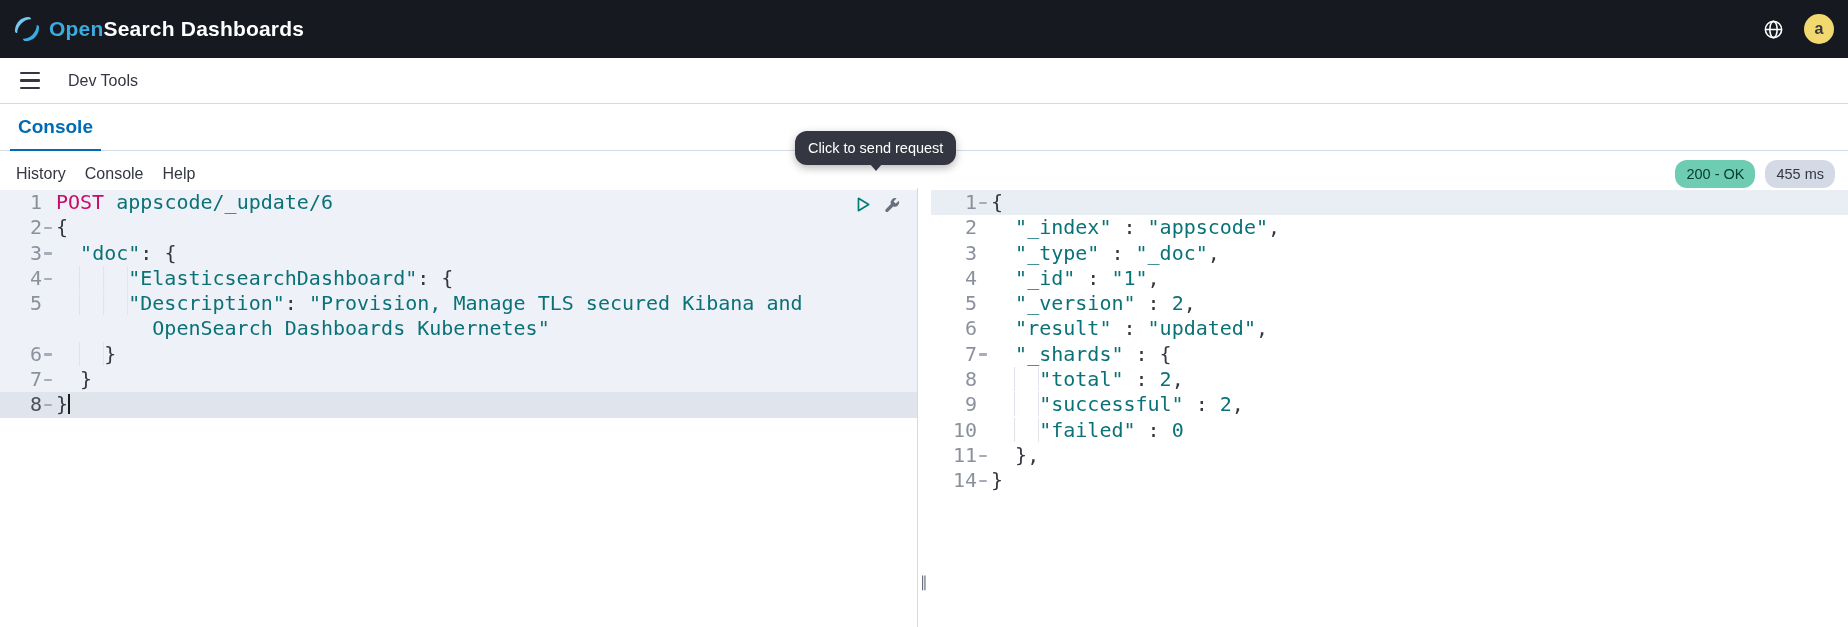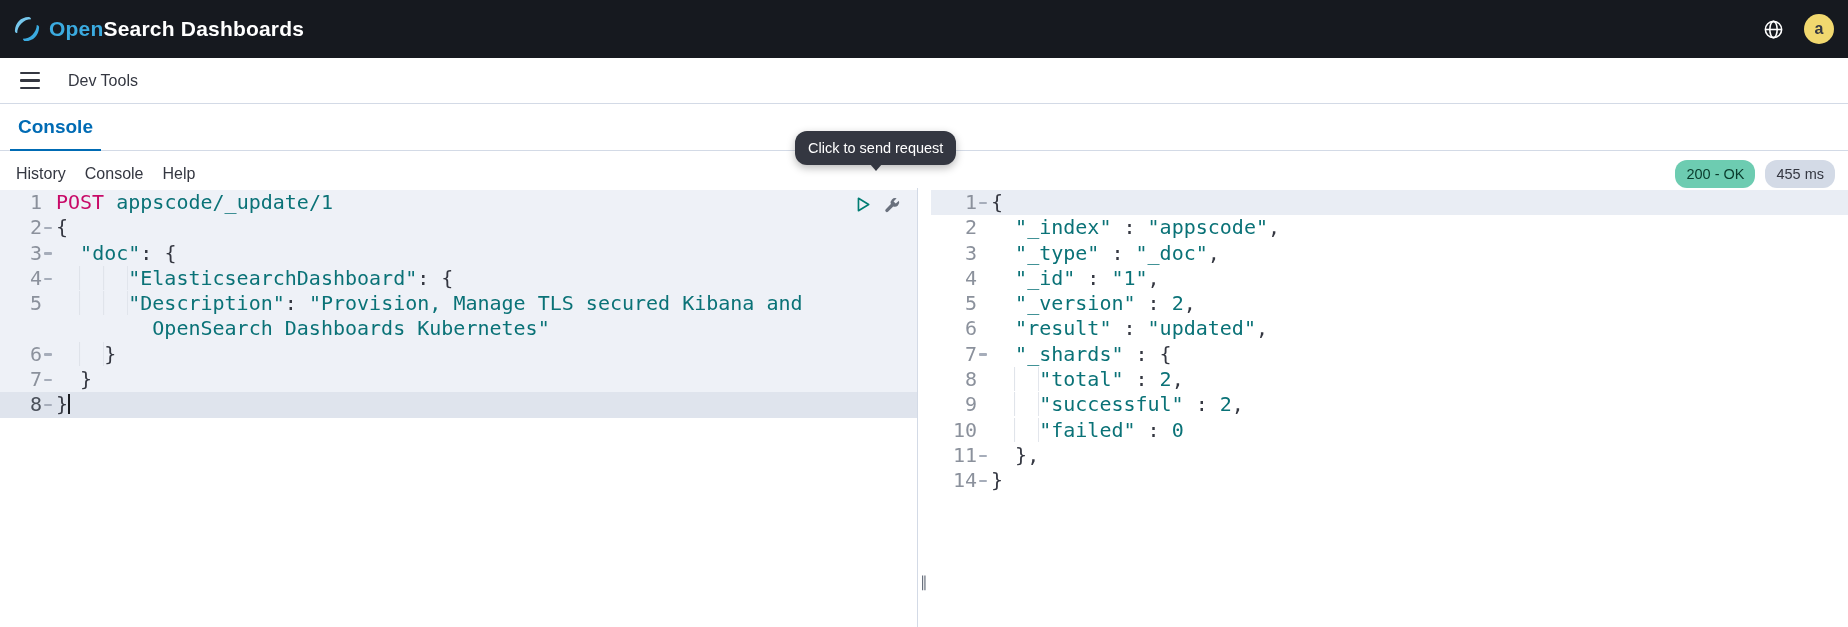--- a/index.html
+++ b/index.html
@@ -162,21 +162,21 @@
           <path d="M4.6 2.8v10.4L13.2 8z" fill="none" stroke="#017d73" stroke-width="1.4" stroke-linejoin="round"></path>
         </svg>
       </button>
       <button class="icon-btn">
         <svg width="18" height="18" viewBox="0 0 16 16">
           <path fill="#69707d" d="M14.2 4.2a4 4 0 0 1-5.1 5.1l-4.7 4.7a1.5 1.5 0 0 1-2.1-2.1l4.7-4.7a4 4 0 0 1 5.1-5.1L9.4 4.8l1.9 1.9 2.9-2.5z"></path>
         </svg>
       </button>
     </div>
     <div id="request-lines">
-        <div class="code-row hl-block"><div class="gutter"><span>1</span></div><div class="code"><span class="tk-method">POST</span><span class="tk-plain"> </span><span class="tk-url">appscode/_update/1</span></div></div>
+        <div class="code-row hl-block"><div class="gutter"><span>1</span></div><div class="code"><span class="tk-method">POST</span><span class="tk-plain"> </span><span class="tk-url">appscode/_update/6</span></div></div>
         <div class="code-row hl-block"><div class="gutter"><span>2</span><span class="fold fold-begin"></span></div><div class="code"><span class="tk-paren">{</span></div></div>
         <div class="code-row hl-block"><div class="gutter"><span>3</span><span class="fold fold-begin"></span></div><div class="code"><span class="tk-ws">  </span><span class="tk-string">"doc"</span><span class="tk-punct">: </span><span class="tk-paren">{</span></div></div>
         <div class="code-row hl-block"><div class="gutter"><span>4</span><span class="fold fold-begin"></span></div><div class="code"><span class="tk-indent">      </span><span class="tk-string">"ElasticsearchDashboard"</span><span class="tk-punct">: </span><span class="tk-paren">{</span></div></div>
         <div class="code-row hl-block"><div class="gutter"><span>5</span></div><div class="code"><span class="tk-indent">      </span><span class="tk-string">"Description"</span><span class="tk-punct">: </span><span class="tk-string">"Provision, Manage TLS secured Kibana and</span></div></div>
         <div class="code-row hl-block"><div class="gutter"><span></span></div><div class="code"><span class="tk-ws">        </span><span class="tk-string">OpenSearch Dashboards Kubernetes"</span></div></div>
         <div class="code-row hl-block"><div class="gutter"><span>6</span><span class="fold fold-end"></span></div><div class="code"><span class="tk-indent">    </span><span class="tk-paren">}</span></div></div>
         <div class="code-row hl-block"><div class="gutter"><span>7</span><span class="fold fold-end"></span></div><div class="code"><span class="tk-ws">  </span><span class="tk-paren">}</span></div></div>
         <div class="code-row hl-active"><div class="gutter"><span>8</span><span class="fold fold-end"></span></div><div class="code"><span class="tk-paren">}</span><span class="tk-cursor"></span></div></div>
       </div>
   </div>

